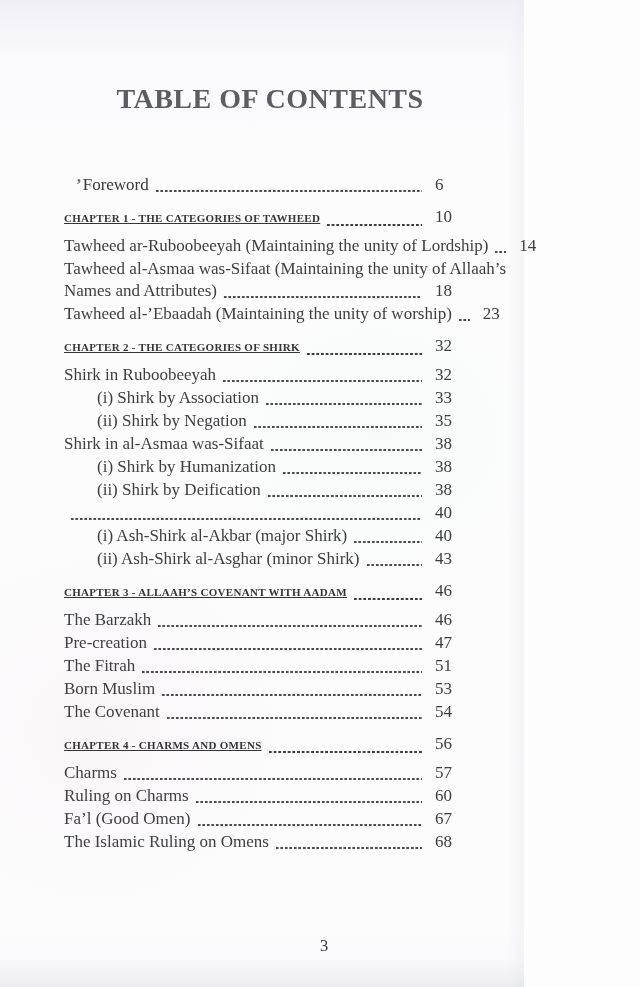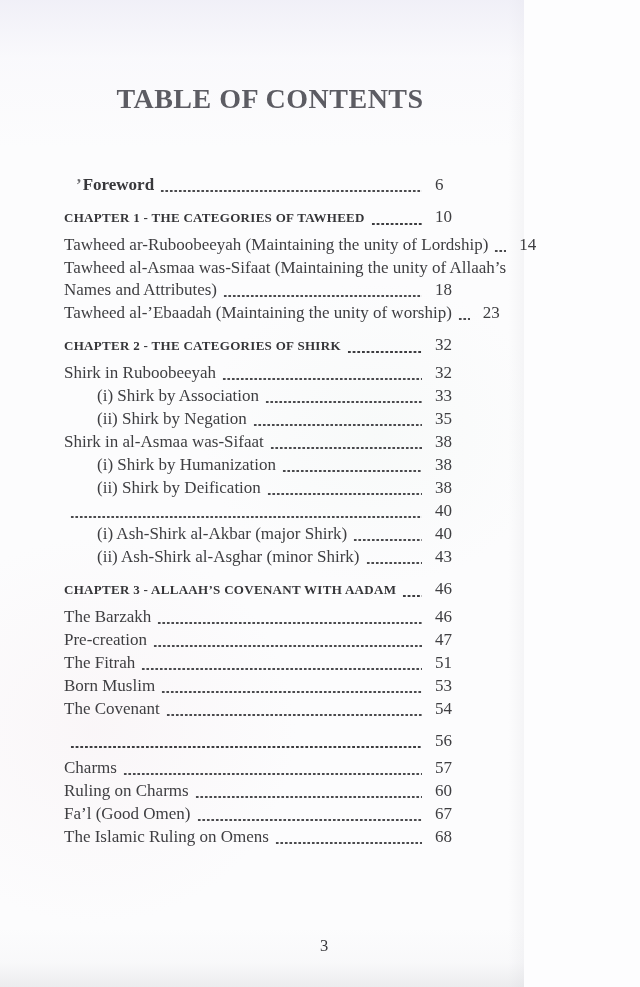--- a/index.html
+++ b/index.html
@@ -22,24 +22,24 @@
     margin:0;padding-top:84px;text-align:center;
     transform:translateX(8px);
     font-size:28px;line-height:1.1;font-weight:bold;
     letter-spacing:0.5px;color:#5c5c63;
   }
   .toc{margin:58px 71px 0 64px;}
   .entry{margin:0;}
   .line{display:flex;align-items:baseline;line-height:23px;font-size:17px;}
   .twoline .line:last-child{line-height:22px;align-items:flex-end;}
   .entry.chapter{margin:9px 0 4px;}
-  .entry.chapter .label{font-weight:bold;font-size:13px;letter-spacing:0.3px;color:#353538;}
+  .entry.chapter .label{font-weight:bold;font-size:11px;letter-spacing:0.3px;color:#353538;text-decoration:underline;}
   .entry.sub{padding-left:33px;font-family:Liberation Serif, serif;}
   .entry.foreword{padding-left:12px;}
-  .entry.bold .label{font-weight:bold;color:#38383b;}
+  .entry.bold .label{font-weight:normal;color:#38383b;}
   .label{white-space:nowrap;}
   .tick{font-weight:bold;opacity:0.75;margin-right:1px;}
   .dots{
     flex:1;height:4px;align-self:flex-end;
     margin:0 5px 3px 6px;
     background-image:radial-gradient(circle at 50% 50%, #48484b 1.02px, rgba(72,72,75,0) 1.35px);
     background-size:4.5px 4px;background-repeat:repeat-x;background-position:0 100%;
     min-width:12px;
   }
   .entry.chapter .dots{
@@ -203,20 +203,21 @@
       </div>
       <div class="entry item">
         <div class="line">
           <span class="label">The Covenant</span>
           <span class="dots"></span>
           <span class="pagenum">54</span>
         </div>
       </div>
       <div class="entry chapter">
         <div class="line">
+          <span class="label">CHAPTER 4 - CHARMS AND OMENS</span>
           <span class="dots"></span>
           <span class="pagenum">56</span>
         </div>
       </div>
       <div class="entry item">
         <div class="line">
           <span class="label">Charms</span>
           <span class="dots"></span>
           <span class="pagenum">57</span>
         </div>

